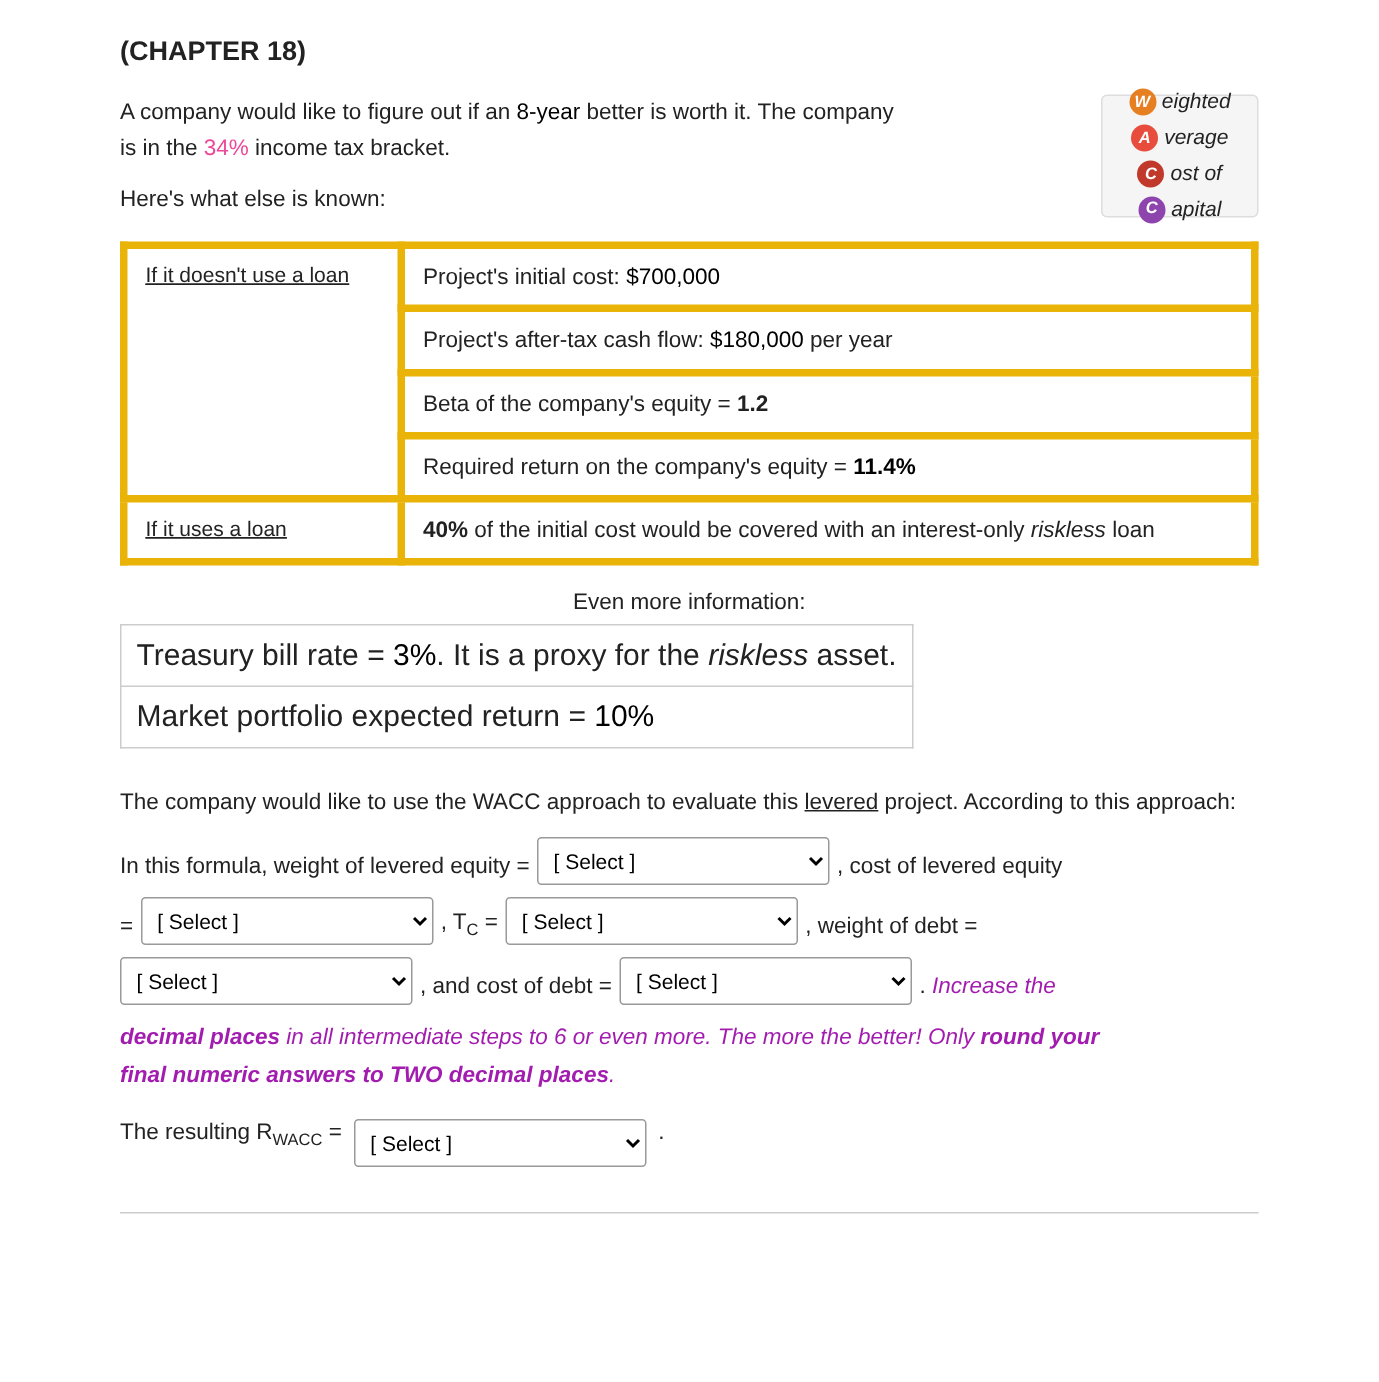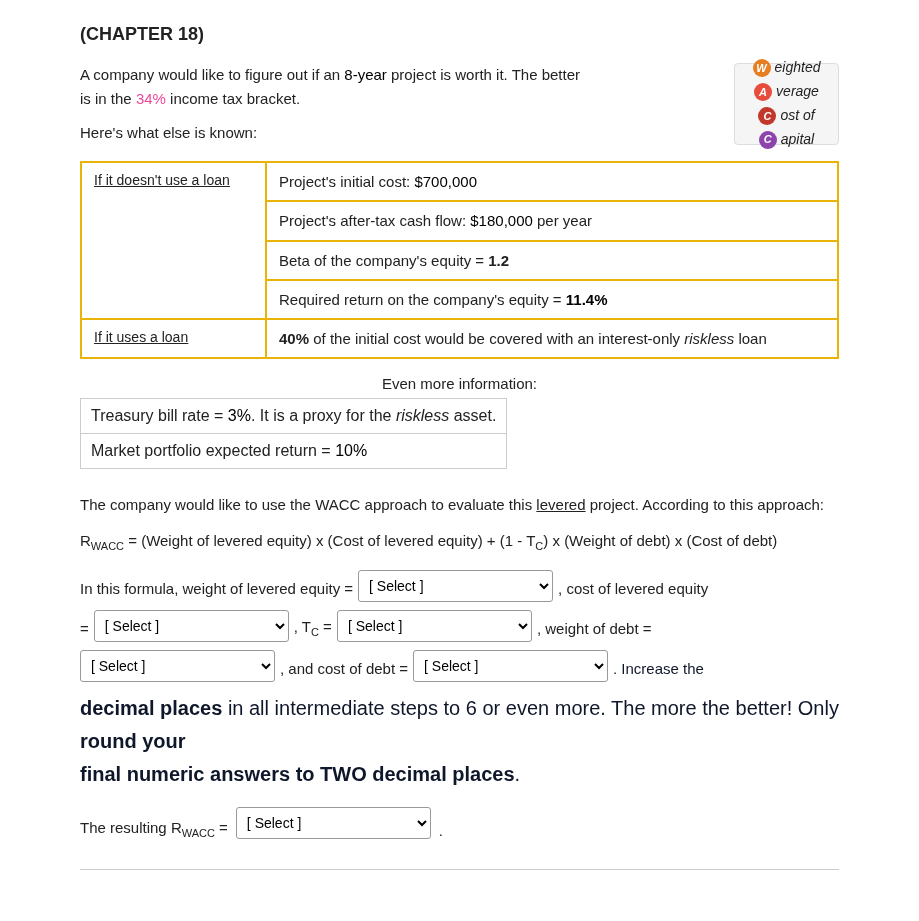--- a/index.html
+++ b/index.html
@@ -67,21 +67,21 @@
     .circle-darkred { background: #c0392b; }
     .circle-purple { background: #8e44ad; }
 
     .info-table {
       width: 100%;
       border-collapse: collapse;
       margin-bottom: 16px;
       border: 1px solid #ccc;
     }
     .info-table td {
-      border: 2px solid #eab308;
+      border: 5px solid #eab308;
       padding: 7px 12px;
       vertical-align: top;
       line-height: 1.55;
     }
     .info-table .label-cell {
       width: 185px;
       text-decoration: underline;
       font-size: 14px;
     }
     .label-cell a, .label-cell span { text-decoration: underline; }
@@ -93,21 +93,21 @@
       text-align: center;
     }
     .small-table {
       border-collapse: collapse;
       border: 1px solid #ccc;
       margin-bottom: 20px;
     }
     .small-table td {
       border: 1px solid #ccc;
       padding: 5px 10px;
-      font-size: 16px;
+      font-size: 20px;
       line-height: 1.5;
       margin-top: 33px;
     }
 
     .section-text {
       margin-top: 24px;
       margin-bottom: 10px;
       line-height: 1.65;
     }
     .underline { text-decoration: underline; }
@@ -138,28 +138,28 @@
       cursor: pointer;
       appearance: auto;
     }
     .select-wide { min-width: 215px; }
     .select-short { min-width: 155px; }
 
     .warning-block {
       margin-top: 10px;
       margin-bottom: 16px;
       line-height: 1.65;
-      font-size: 20px;
-    }
-    .warning-red { color: #0f172a; font-weight: normal; }
+      font-size: 15px;
+    }
+    .warning-red { color: #a21caf; font-weight: normal; font-style: italic; }
     .warning-bold { font-weight: bold; }
 
     .result-row {
       display: flex;
-      align-items: flex-end;
+      align-items: flex-start;
       gap: 8px;
       font-size: 15px;
     }
     .result-row select {
       height: 32px;
       padding: 2px 6px;
       font-size: 14px;
       border: 1px solid #999;
       border-radius: 3px;
       background: #fff;
@@ -176,21 +176,21 @@
 </head>
 <body>
 
 <div class="page-wrapper">
 
   <h1 class="chapter-title">(CHAPTER 18)</h1>
 
   <div class="intro-section">
     <div class="intro-text-block">
       <p class="intro-text">
-        <span>A company would like to figure out if an </span><span class="highlight-blue">8-year</span><span> project is worth it. The better</span><br>
+        <span>A company would like to figure out if an </span><span class="highlight-blue">8-year</span><span> better is worth it. The company</span><br>
         <span>is in the </span><span class="highlight-red">34%</span><span> income tax bracket.</span>
       </p>
       <p class="intro-text">Here's what else is known:</p>
     </div>
     <div class="wacc-badge">
       <div class="badge-row">
         <span class="badge-circle circle-orange">W</span>
         <span style="font-style:italic;">eighted</span>
       </div>
       <div class="badge-row">
@@ -244,23 +244,20 @@
       <tr>
         <td>Market portfolio expected return = <span class="highlight-blue">10%</span></td>
       </tr>
     </tbody>
   </table>
 
   <p class="section-text">
     The company would like to use the WACC approach to evaluate this <span class="underline">levered</span> project. According to this approach:
   </p>
 
-  <div class="formula-block">
-    R<sub class="sub">WACC</sub> = (Weight of levered equity) x (Cost of levered equity) + (1 - T<sub class="sub">C</sub>) x (Weight of debt) x (Cost of debt)
-  </div>
 
   <div class="formula-row">
     <span>In this formula, weight of levered equity =</span>
     <select class="select-inline select-wide">
       <option>[ Select ]</option>
     </select>
     <span>, cost of levered equity</span>
   </div>
 
   <div class="formula-row">

